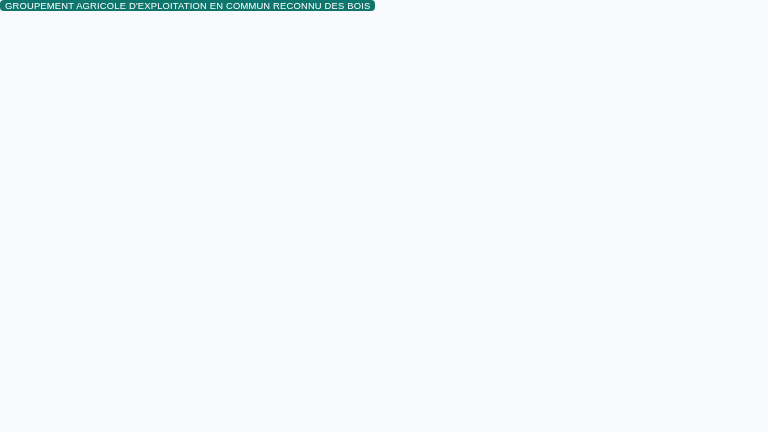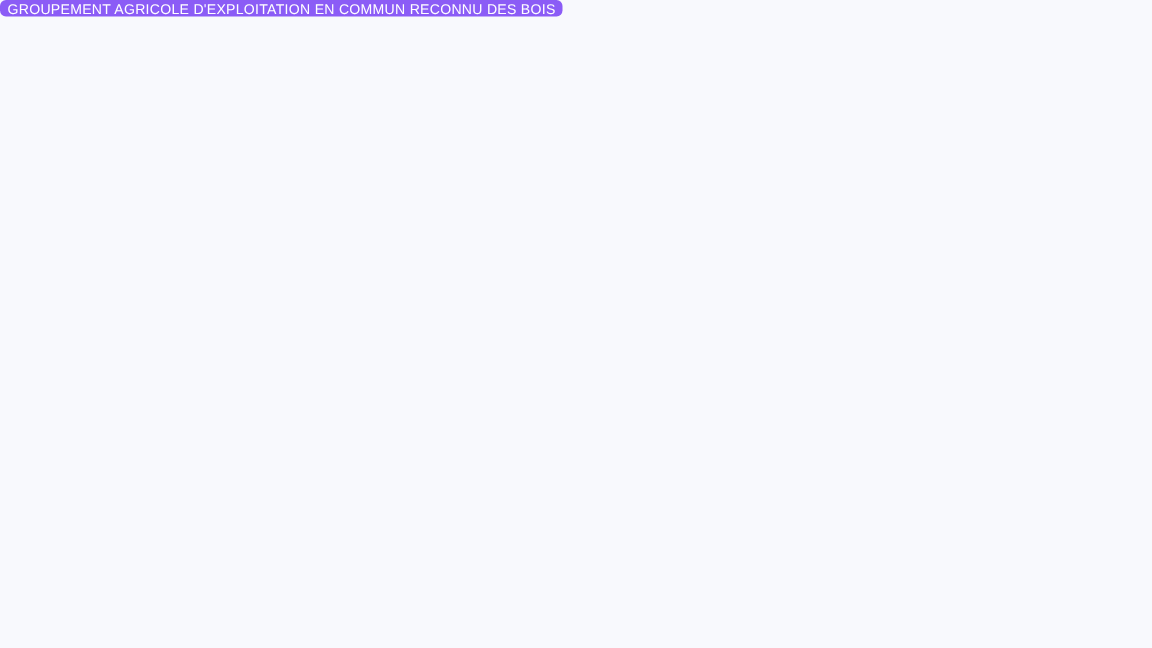--- a/index.html
+++ b/index.html
@@ -1,21 +1,21 @@
 <!DOCTYPE html>
 <html><head>
 <meta charset="utf-8">
 <title>Graph</title>
 <style>
   html,body{margin:0;padding:0;}
   body{width:768px;height:432px;overflow:hidden;background:#f8f9fd;
        font-family:"Liberation Sans",sans-serif;}
   #stage{position:relative;width:768px;height:432px;}
   #edges{position:absolute;left:0;top:0;width:768px;height:432px;}
-  #banner{position:absolute;background:#8b5cf6;border-radius:4px;color:#fff;
+  #banner{position:absolute;background:#0f766e;border-radius:4px;color:#fff;
     font-size:9.4px;letter-spacing:.02em;white-space:nowrap;padding:0 5px;
     display:flex;align-items:center;}
 </style>
 </head>
 <body>
 
 <div id="stage">
 
   <svg id="edges" viewBox="0 0 768 432"></svg>
 

